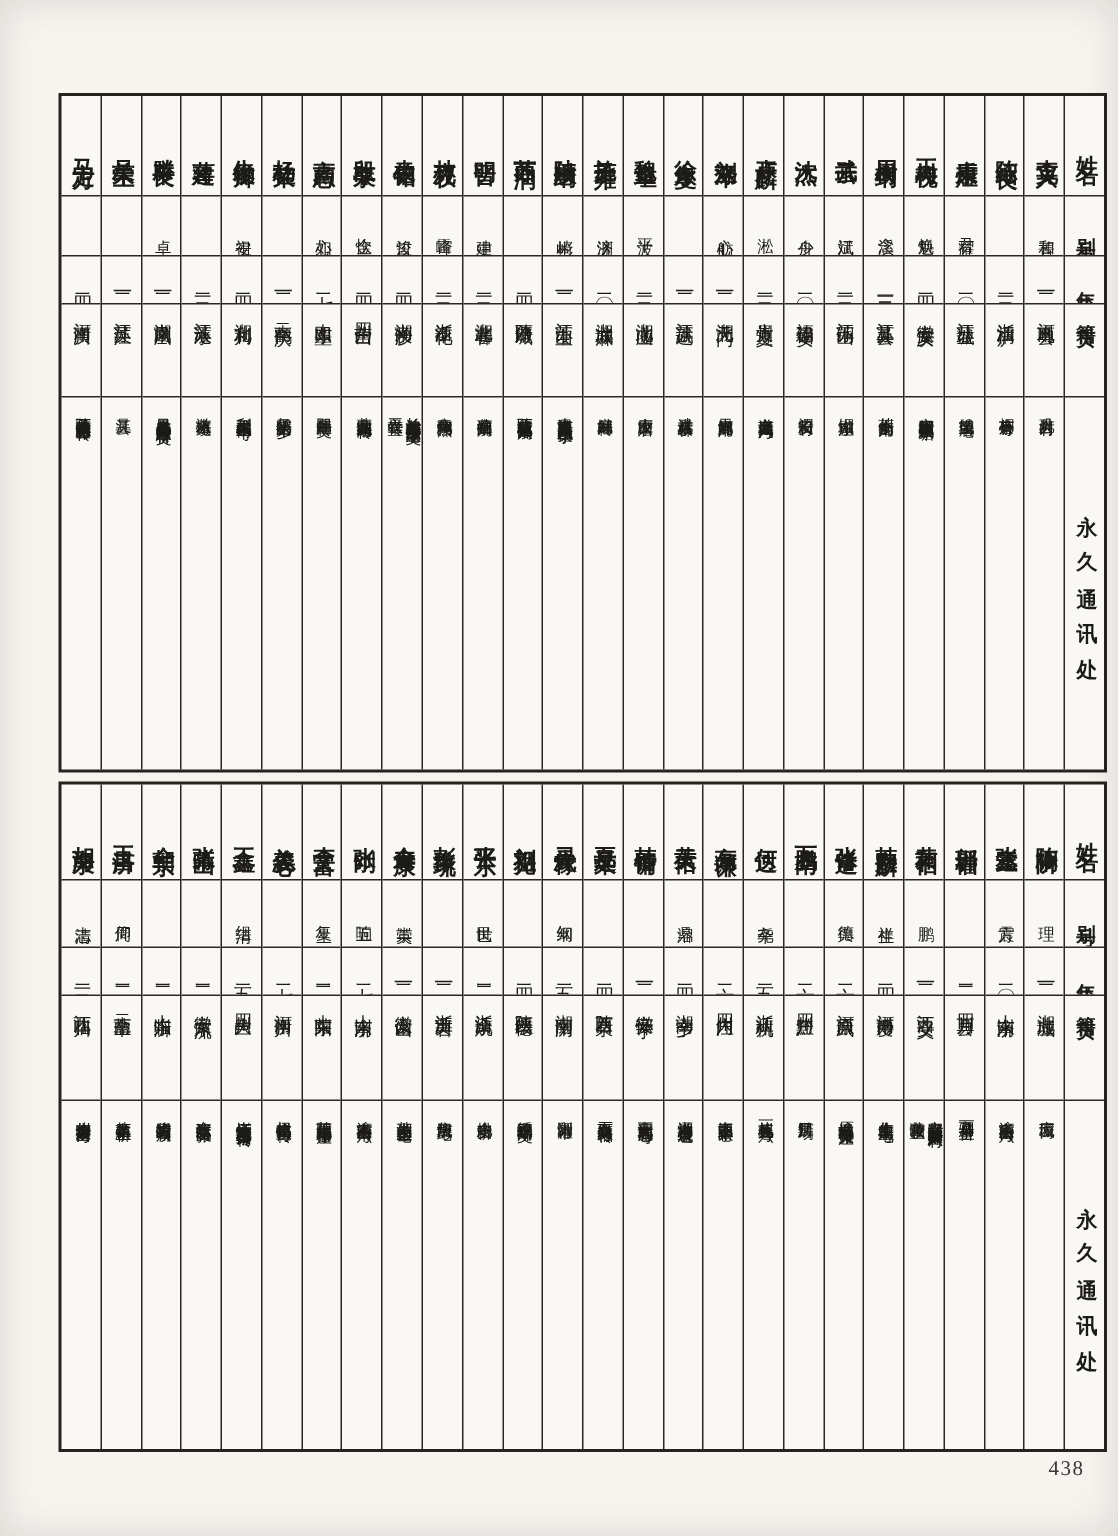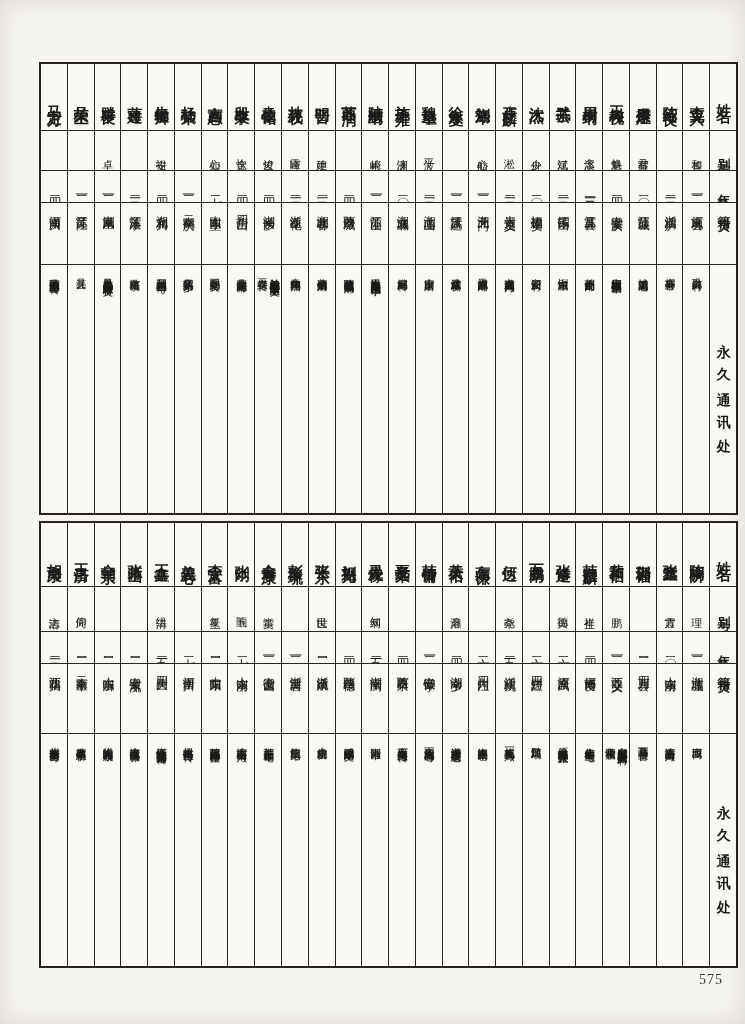--- a/index.html
+++ b/index.html
@@ -1004,14 +1004,14 @@
     </div>
     <div class="cell native">
       <span class="vtext">江西临川</span>
     </div>
     <div class="cell addr">
       <span class="vtext">临川李家渡后街吉昌号</span>
     </div>
   </div>
 </section>
 
-  <div class="page-number">575</div>
+  <div class="page-number">438</div>
 </div>
 
 </body></html>

